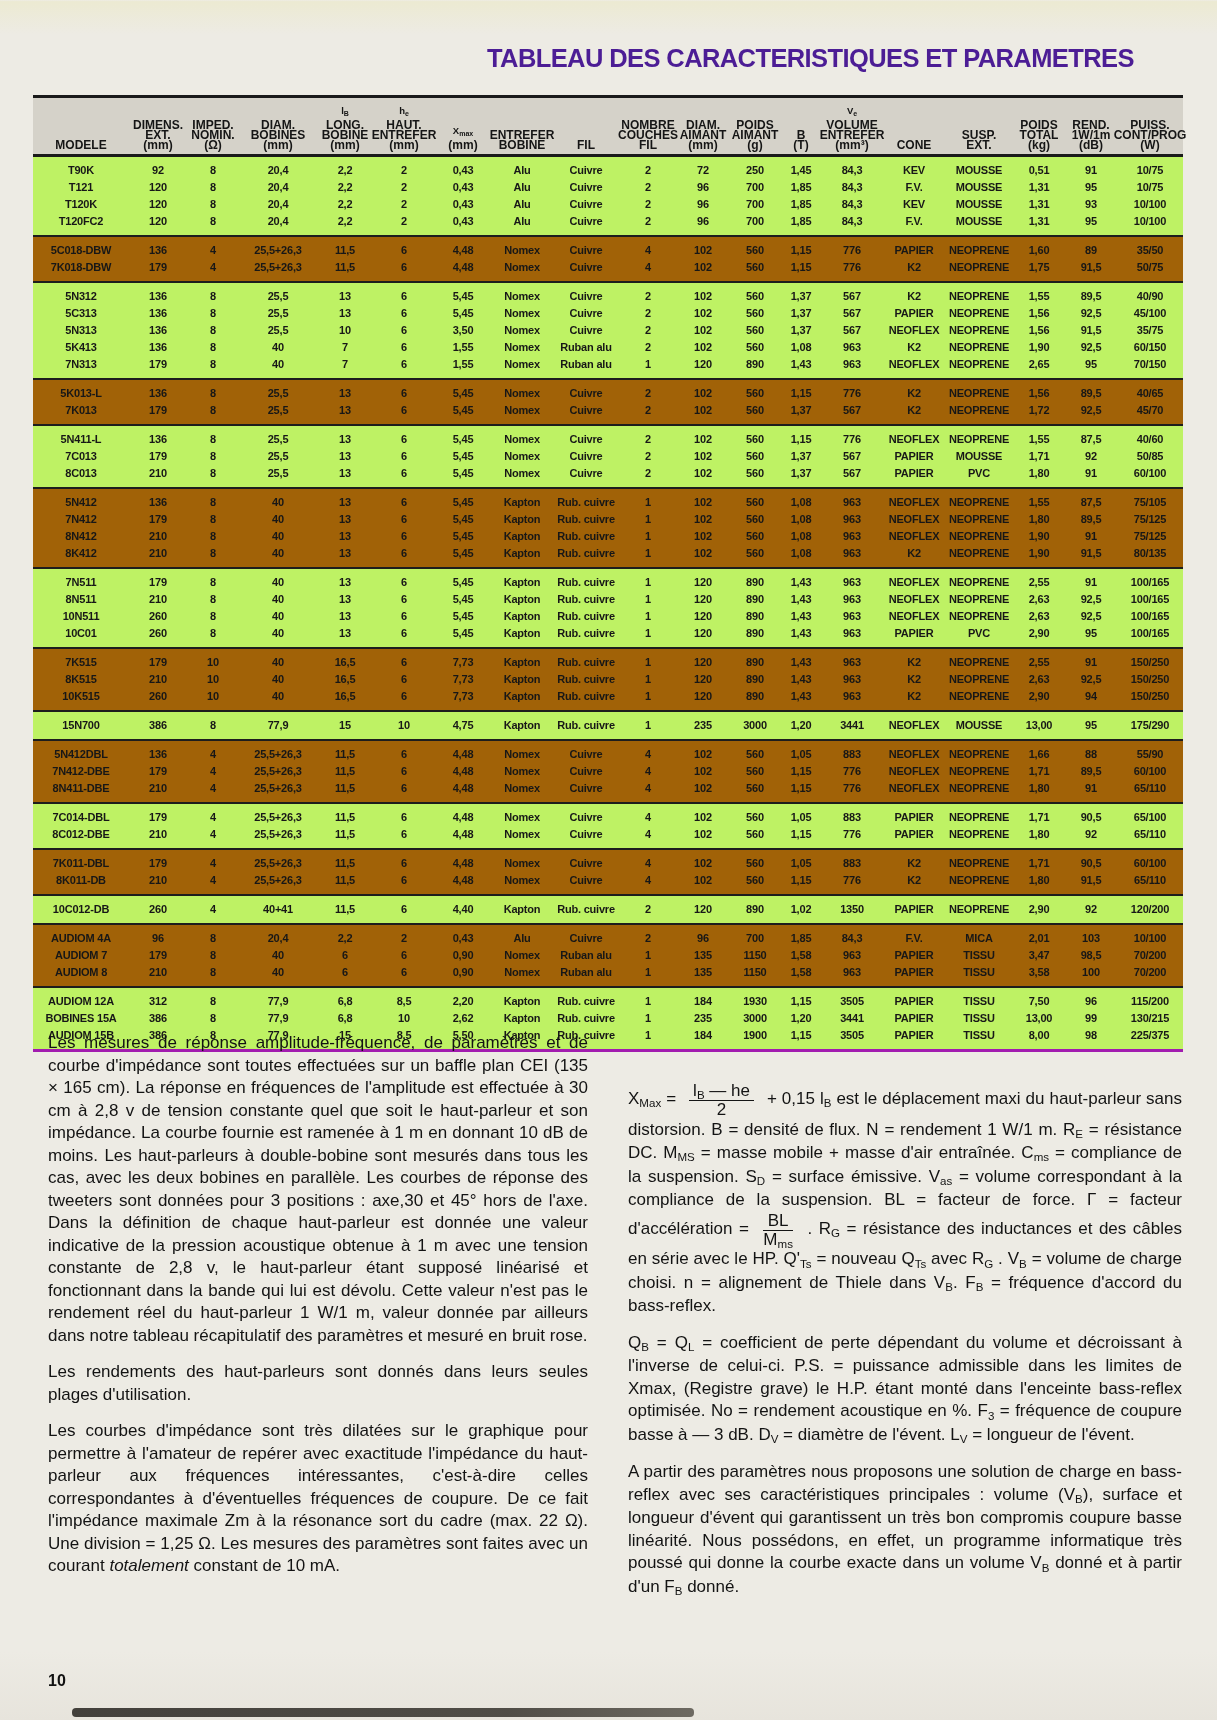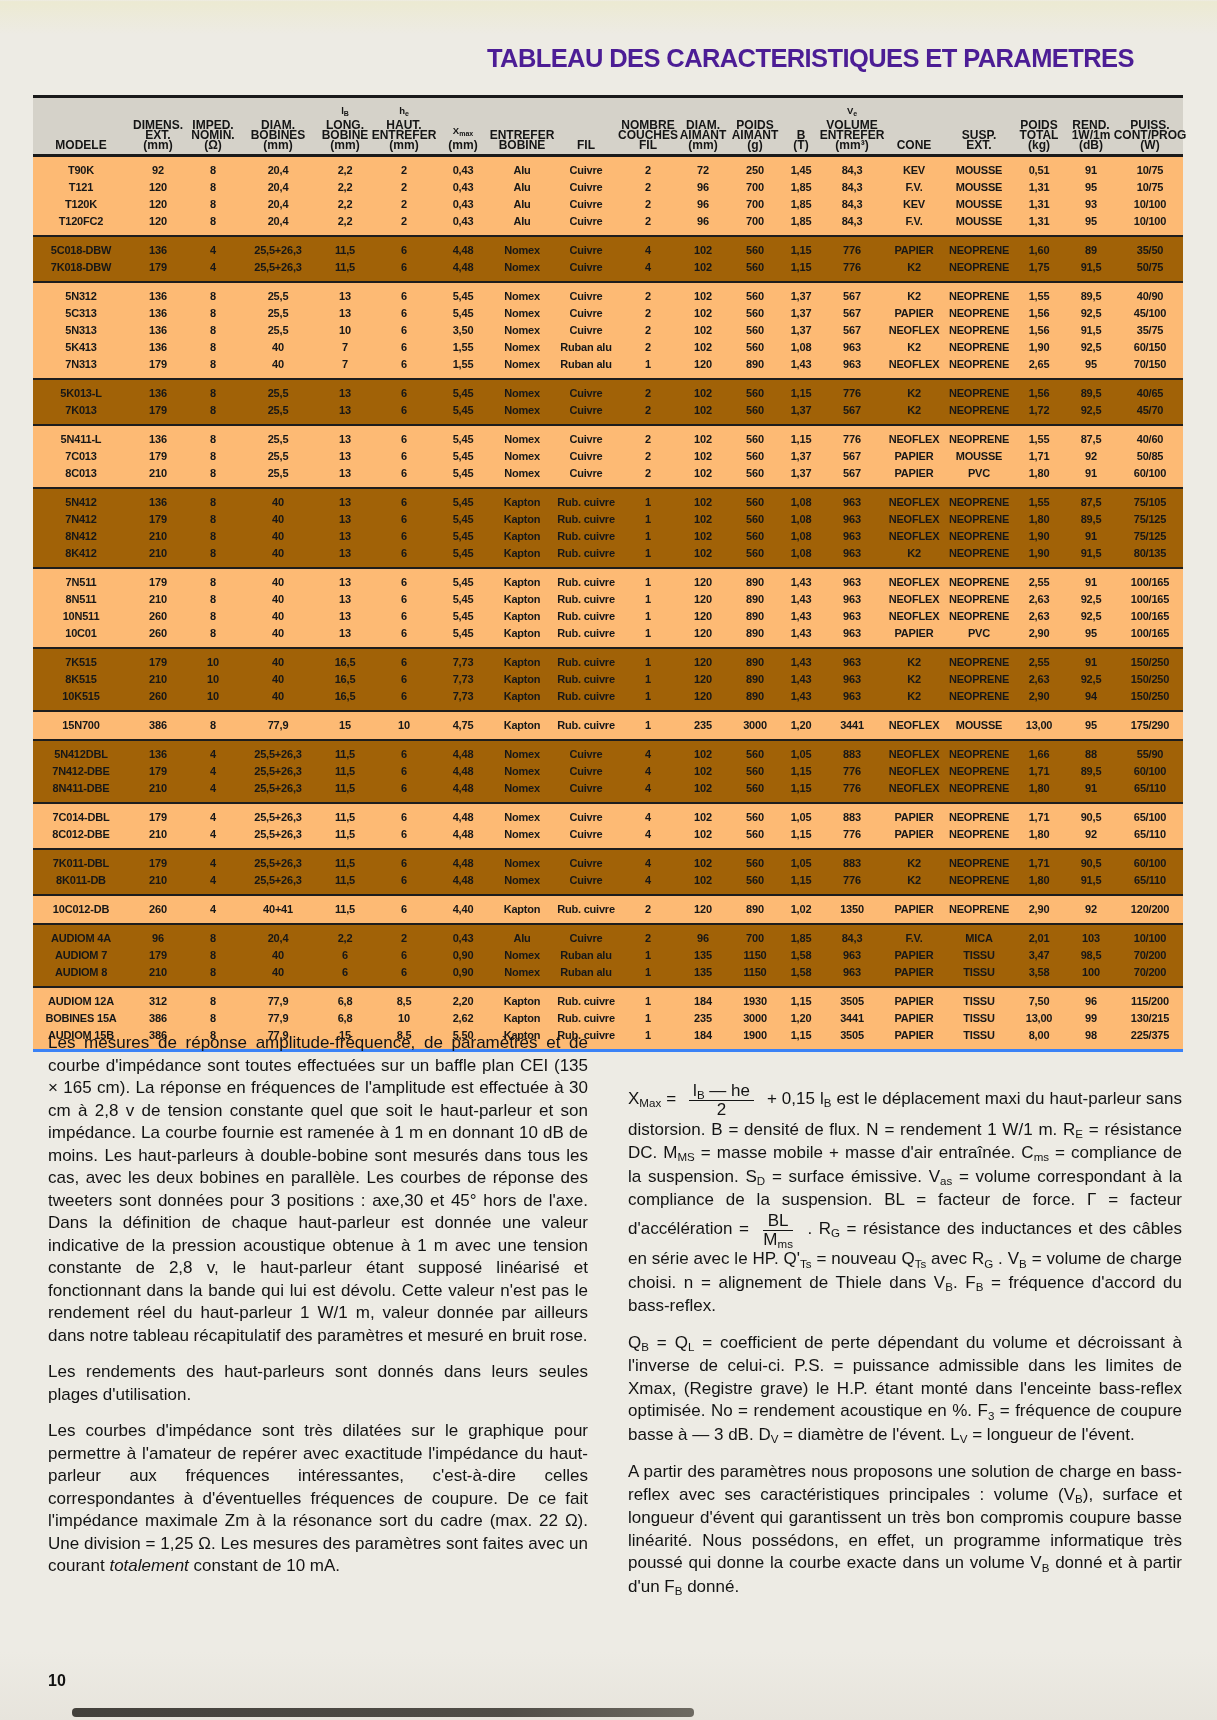--- a/index.html
+++ b/index.html
@@ -16,23 +16,23 @@
   .table-wrap{position:absolute;left:33px;top:95px;width:1152px;}
   table{border-collapse:collapse;table-layout:fixed;width:1150px;}
   thead th{
     background:#d5d2c9;border-top:3px solid #1a1a1a;border-bottom:3px solid #1a1a1a;
     padding:4px 1px 4px;vertical-align:bottom;
   }
   .hcell{display:flex;flex-direction:column;justify-content:flex-end;align-items:center;min-height:48px;}
   .hline{font-size:12px;font-weight:bold;line-height:10px;white-space:nowrap;}
   .hsup{font-size:9.5px;font-weight:bold;line-height:10px;margin-bottom:3px;}
   .hsup .hsub{font-size:7px;position:relative;top:2px;}
-  tbody.group{background:#fdba74;border-top:2px solid #1d1d1d;}
+  tbody.group{background:#bef264;border-top:2px solid #1d1d1d;}
   thead + tbody.group{border-top:none;}
-  tbody.group:last-of-type{border-bottom:3px solid #3b82f6;}
+  tbody.group:last-of-type{border-bottom:3px solid #a21caf;}
   tbody.group.shaded{background:#a16207;}
   tbody td{
     font-size:11px;font-weight:bold;letter-spacing:-0.2px;text-align:center;
     height:17px;line-height:17px;padding:0;white-space:nowrap;overflow:hidden;color:#171717;
   }
   tbody tr:first-child td{padding-top:5px;}
   tbody tr:last-child td{padding-bottom:5px;}
   .col-left,.col-right{
     position:absolute;font-size:17px;line-height:22.5px;text-align:justify;color:#131313;
   }

